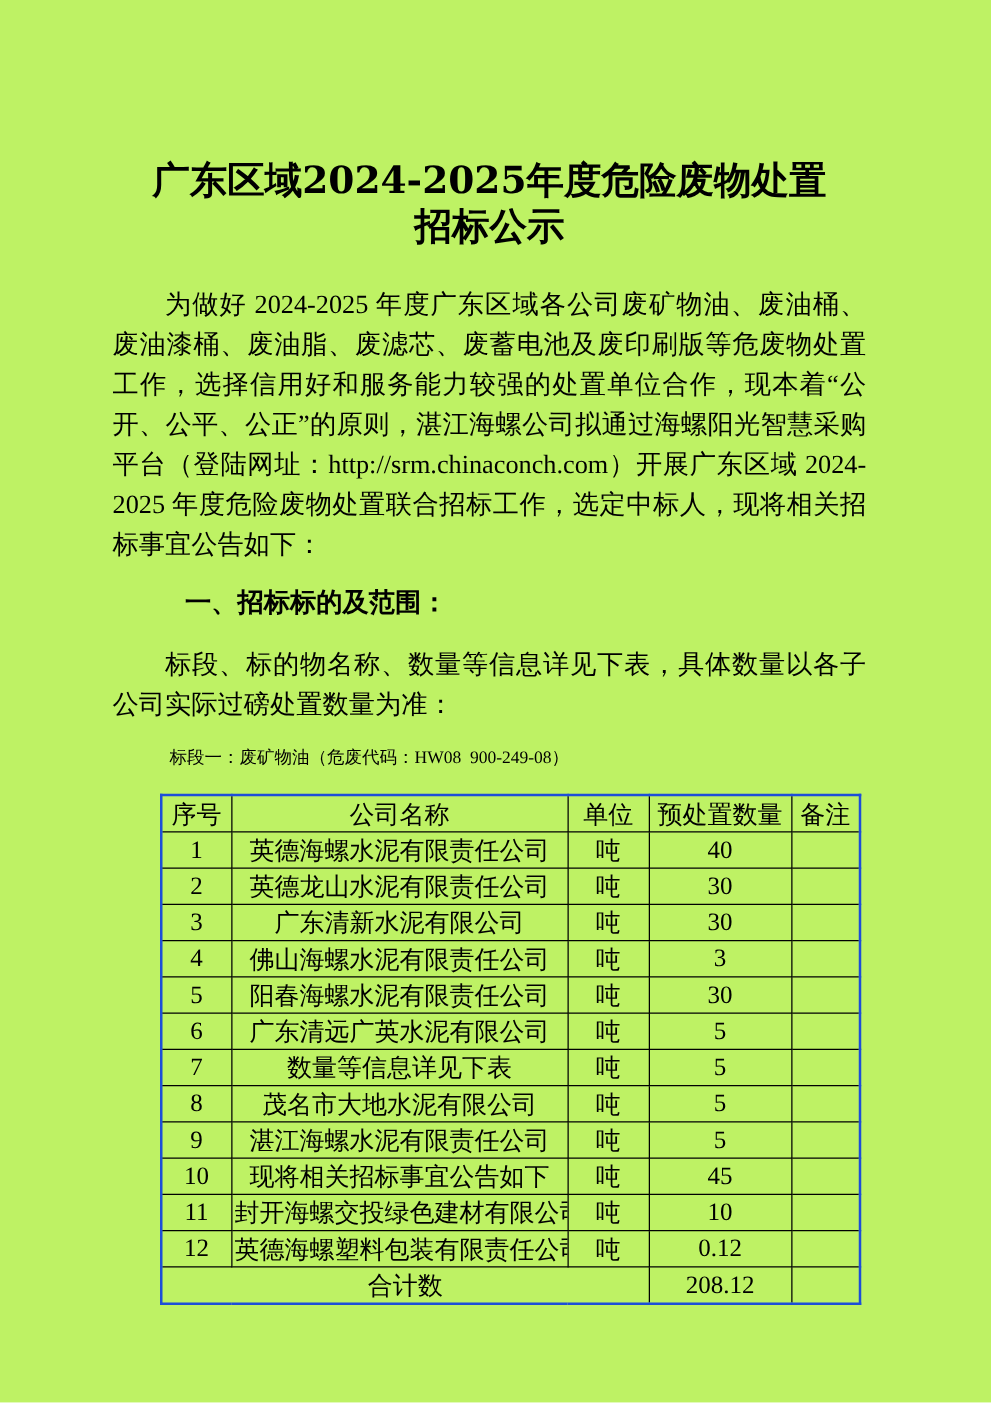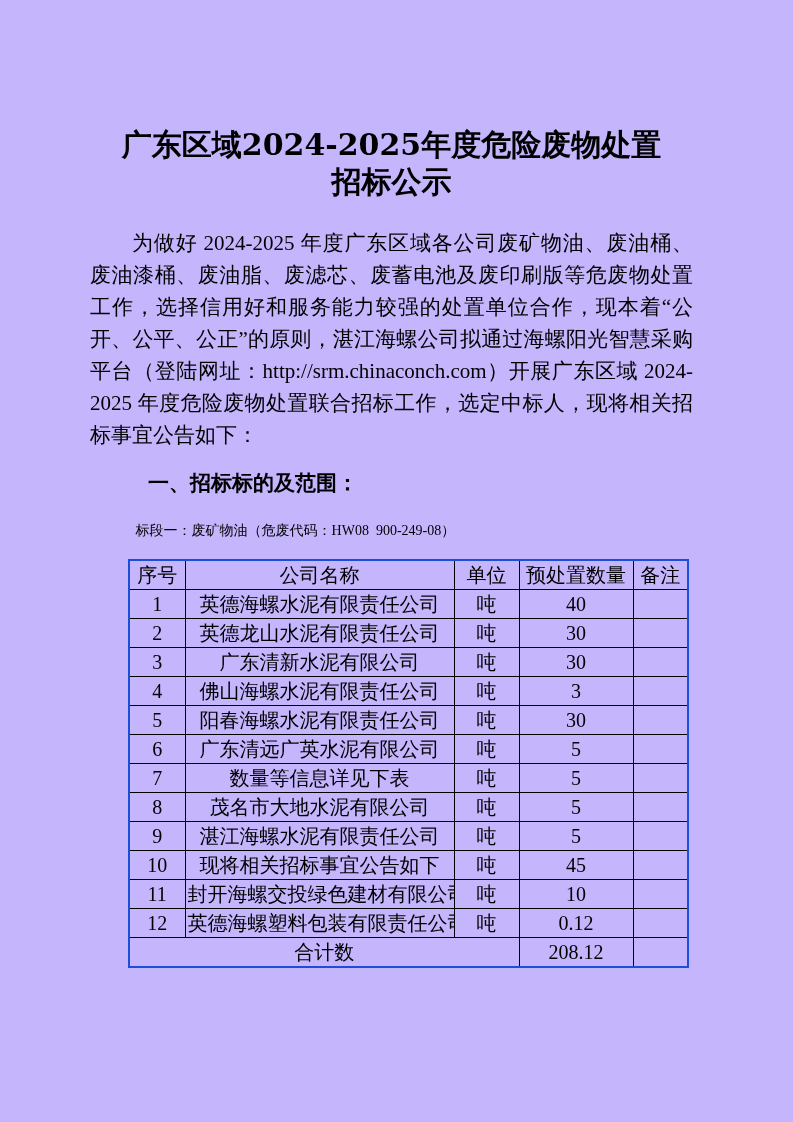--- a/index.html
+++ b/index.html
@@ -2,21 +2,21 @@
 <html><head>
 <meta charset="utf-8">
 <style>
   html, body { margin: 0; padding: 0; background: #ffffff; }
   .page {
     position: relative;
     width: 793px;
     height: 1122px;
     box-sizing: border-box;
     padding: 126px 100px 0 90px;
-    background: #c4b5fd;
+    background: #bef264;
     color: #000000;
     font-family: "Liberation Serif", "DejaVu Serif", serif;
     overflow: hidden;
   }
   .doc-title {
     margin: 0 0 27px 0;
     text-align: center;
     font-size: 30px;
     font-weight: bold;
     line-height: 37px;
@@ -70,20 +70,21 @@
 
   <h1 class="doc-title">
     <span>广东区域2024-2025年度危险废物处置</span><br>
     <span>招标公示</span>
   </h1>
 
   <p class="body-para">为做好 2024-2025 年度广东区域各公司废矿物油、废油桶、废油漆桶、废油脂、废滤芯、废蓄电池及废印刷版等危废物处置工作，选择信用好和服务能力较强的处置单位合作，现本着“公开、公平、公正”的原则，湛江海螺公司拟通过海螺阳光智慧采购平台（登陆网址：http://srm.chinaconch.com）开展广东区域 2024-2025 年度危险废物处置联合招标工作，选定中标人，现将相关招标事宜公告如下：</p>
 
   <h2 class="section-heading">一、招标标的及范围：</h2>
 
+  <p class="body-para">标段、标的物名称、数量等信息详见下表，具体数量以各子公司实际过磅处置数量为准：</p>
 
   <p class="lot-caption">标段一：废矿物油（危废代码：HW08  900-249-08）</p>
 
   <table class="lot-table">
     <colgroup>
       <col style="width:56px">
       <col style="width:269px">
       <col style="width:65px">
       <col style="width:114px">
       <col style="width:55px">

